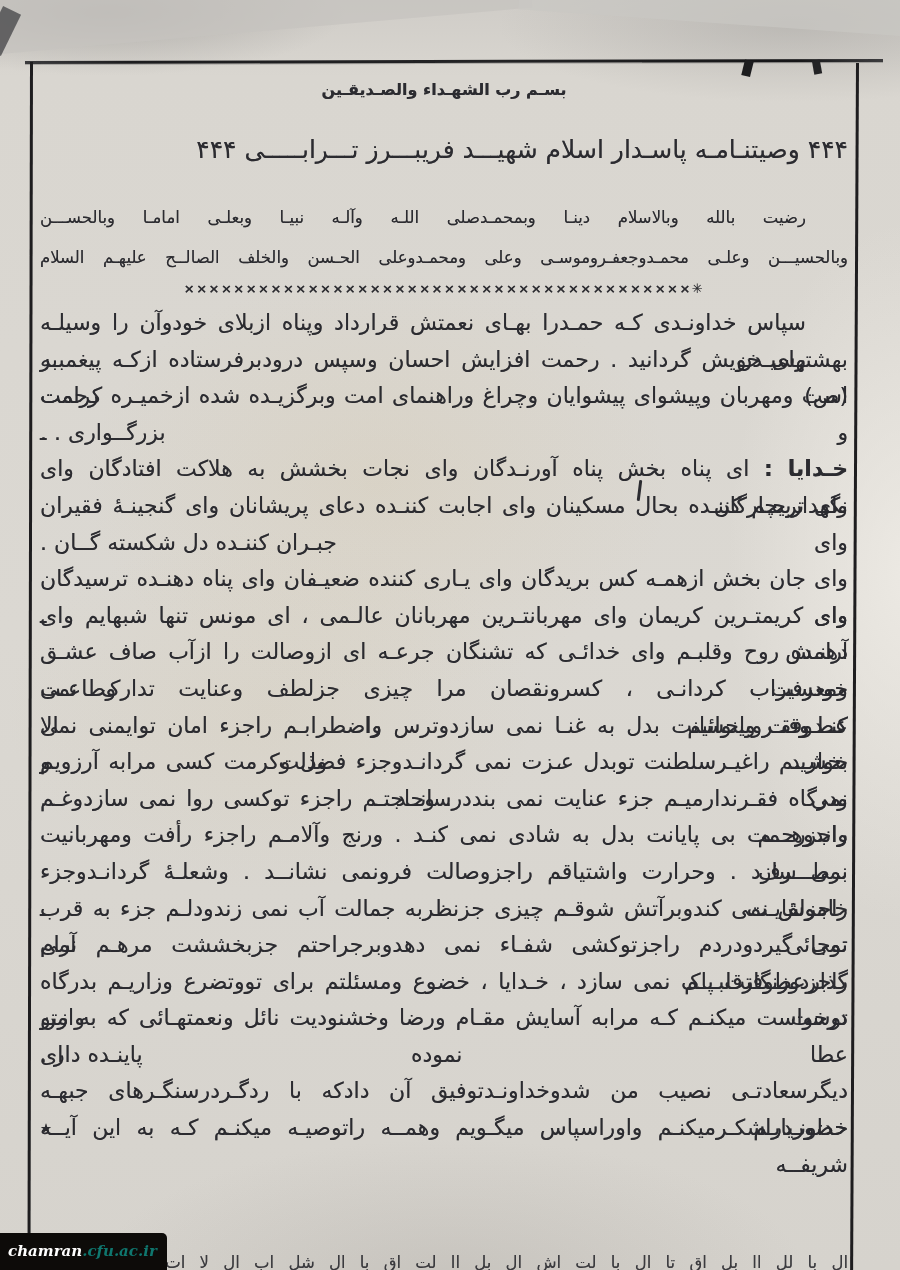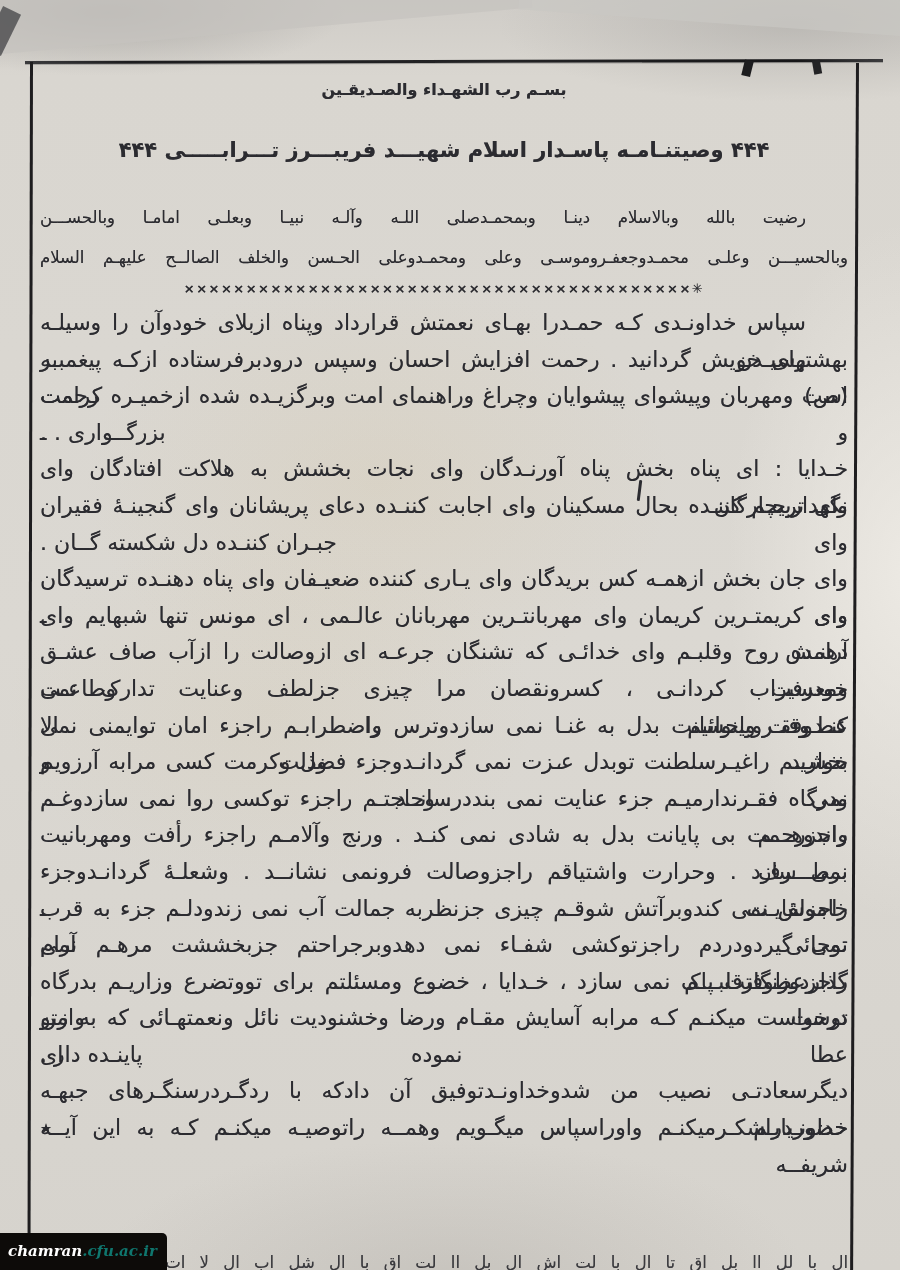--- a/index.html
+++ b/index.html
@@ -61,23 +61,23 @@
     position:relative;display:block;
     font-size:22px;line-height:36.6px;height:36.6px;
     white-space:nowrap;
     text-shadow:0 0 .6px rgba(43,43,48,.55);
   }
   .a-j{white-space:normal;text-align:justify;text-align-last:justify;text-justify:inter-word;}
   .a-c{text-align:center;}
   .a-l{text-align:left;}
   .a-r{text-align:right;}
   .indent{padding-right:42px;}
-  .lead{font-weight:normal;}
+  .lead{font-weight:bold;}
   .l-bism{height:40px;line-height:40px;margin-bottom:18px;font-size:16px;font-weight:600;letter-spacing:.5px;}
-  .l-title{height:44px;line-height:44px;margin-bottom:26px;font-size:21px;font-weight:bold;text-align:center;}
+  .l-title{height:44px;line-height:44px;margin-bottom:26px;font-size:25px;font-weight:normal;}
   .l-prayer{height:40px;line-height:40px;font-size:16.5px;}
   .l-sep{height:27px;line-height:22px;font-size:13px;font-weight:bold;letter-spacing:1.5px;}
   .l-clip{
     position:absolute;left:0;right:0;top:1183px;
     height:40px;line-height:20px;font-size:16.5px;
     white-space:normal;text-align:justify;text-align-last:justify;
     opacity:.9;
   }
   
   #watermark{

